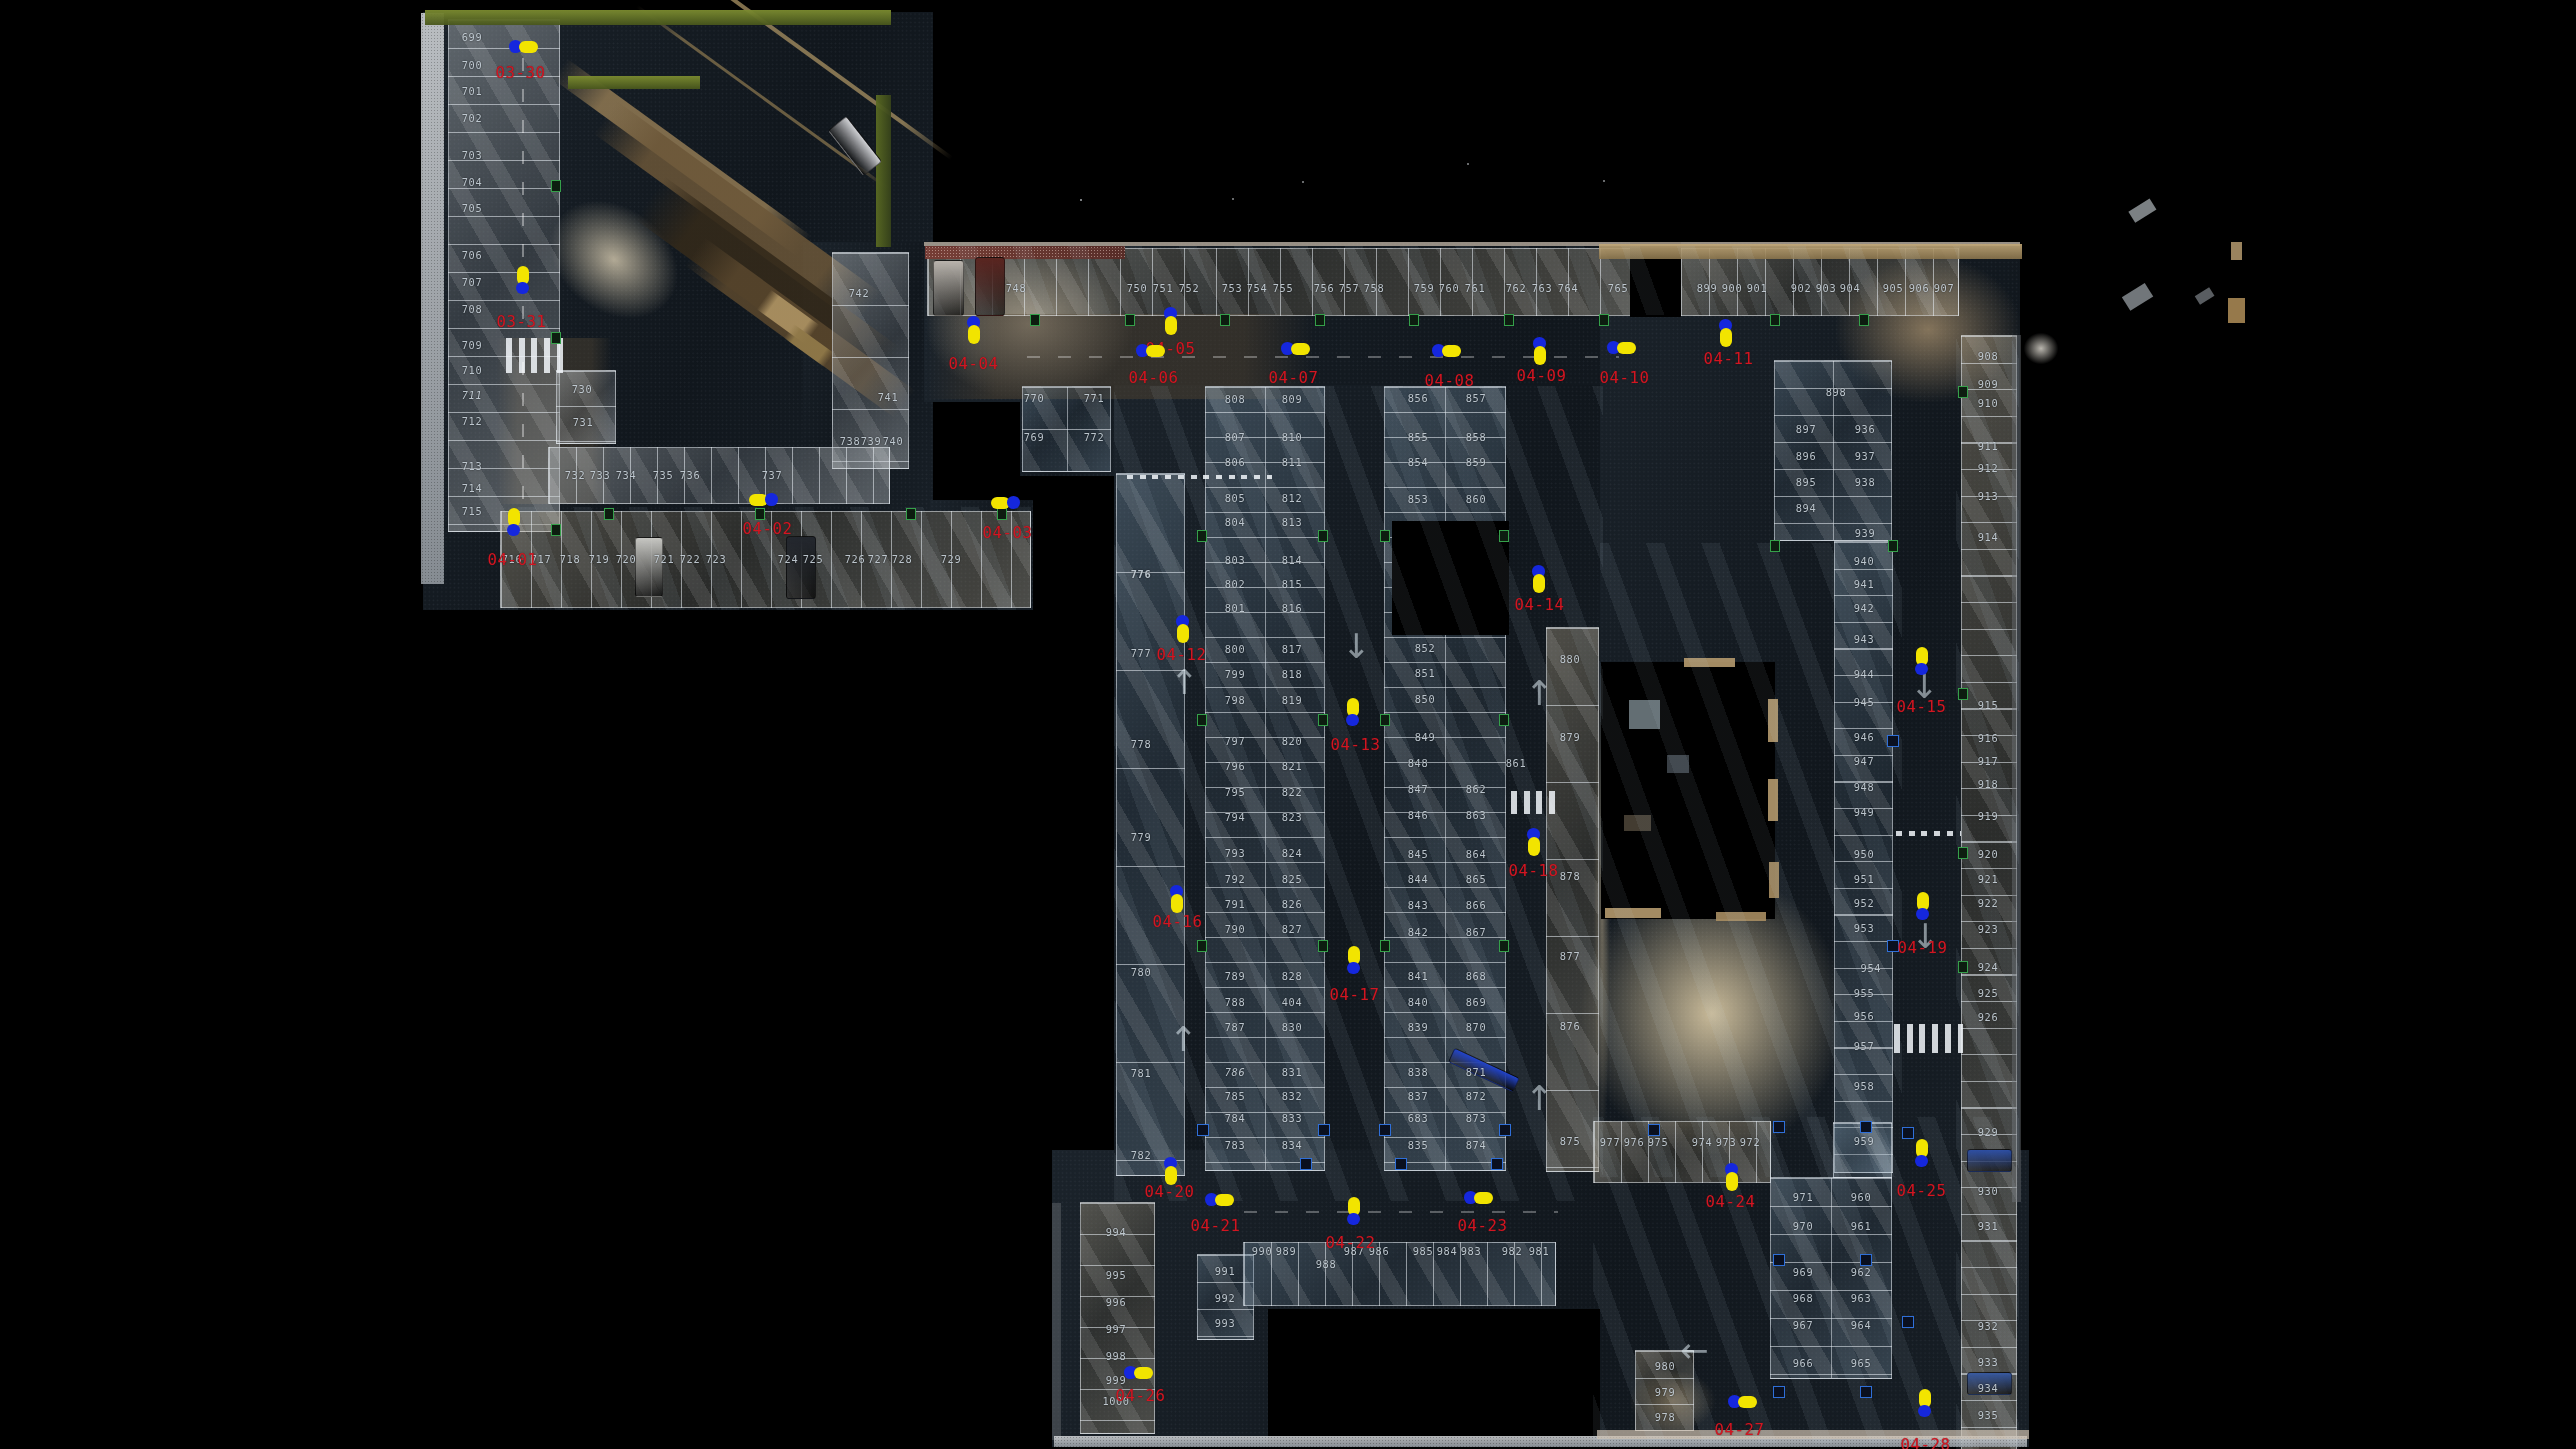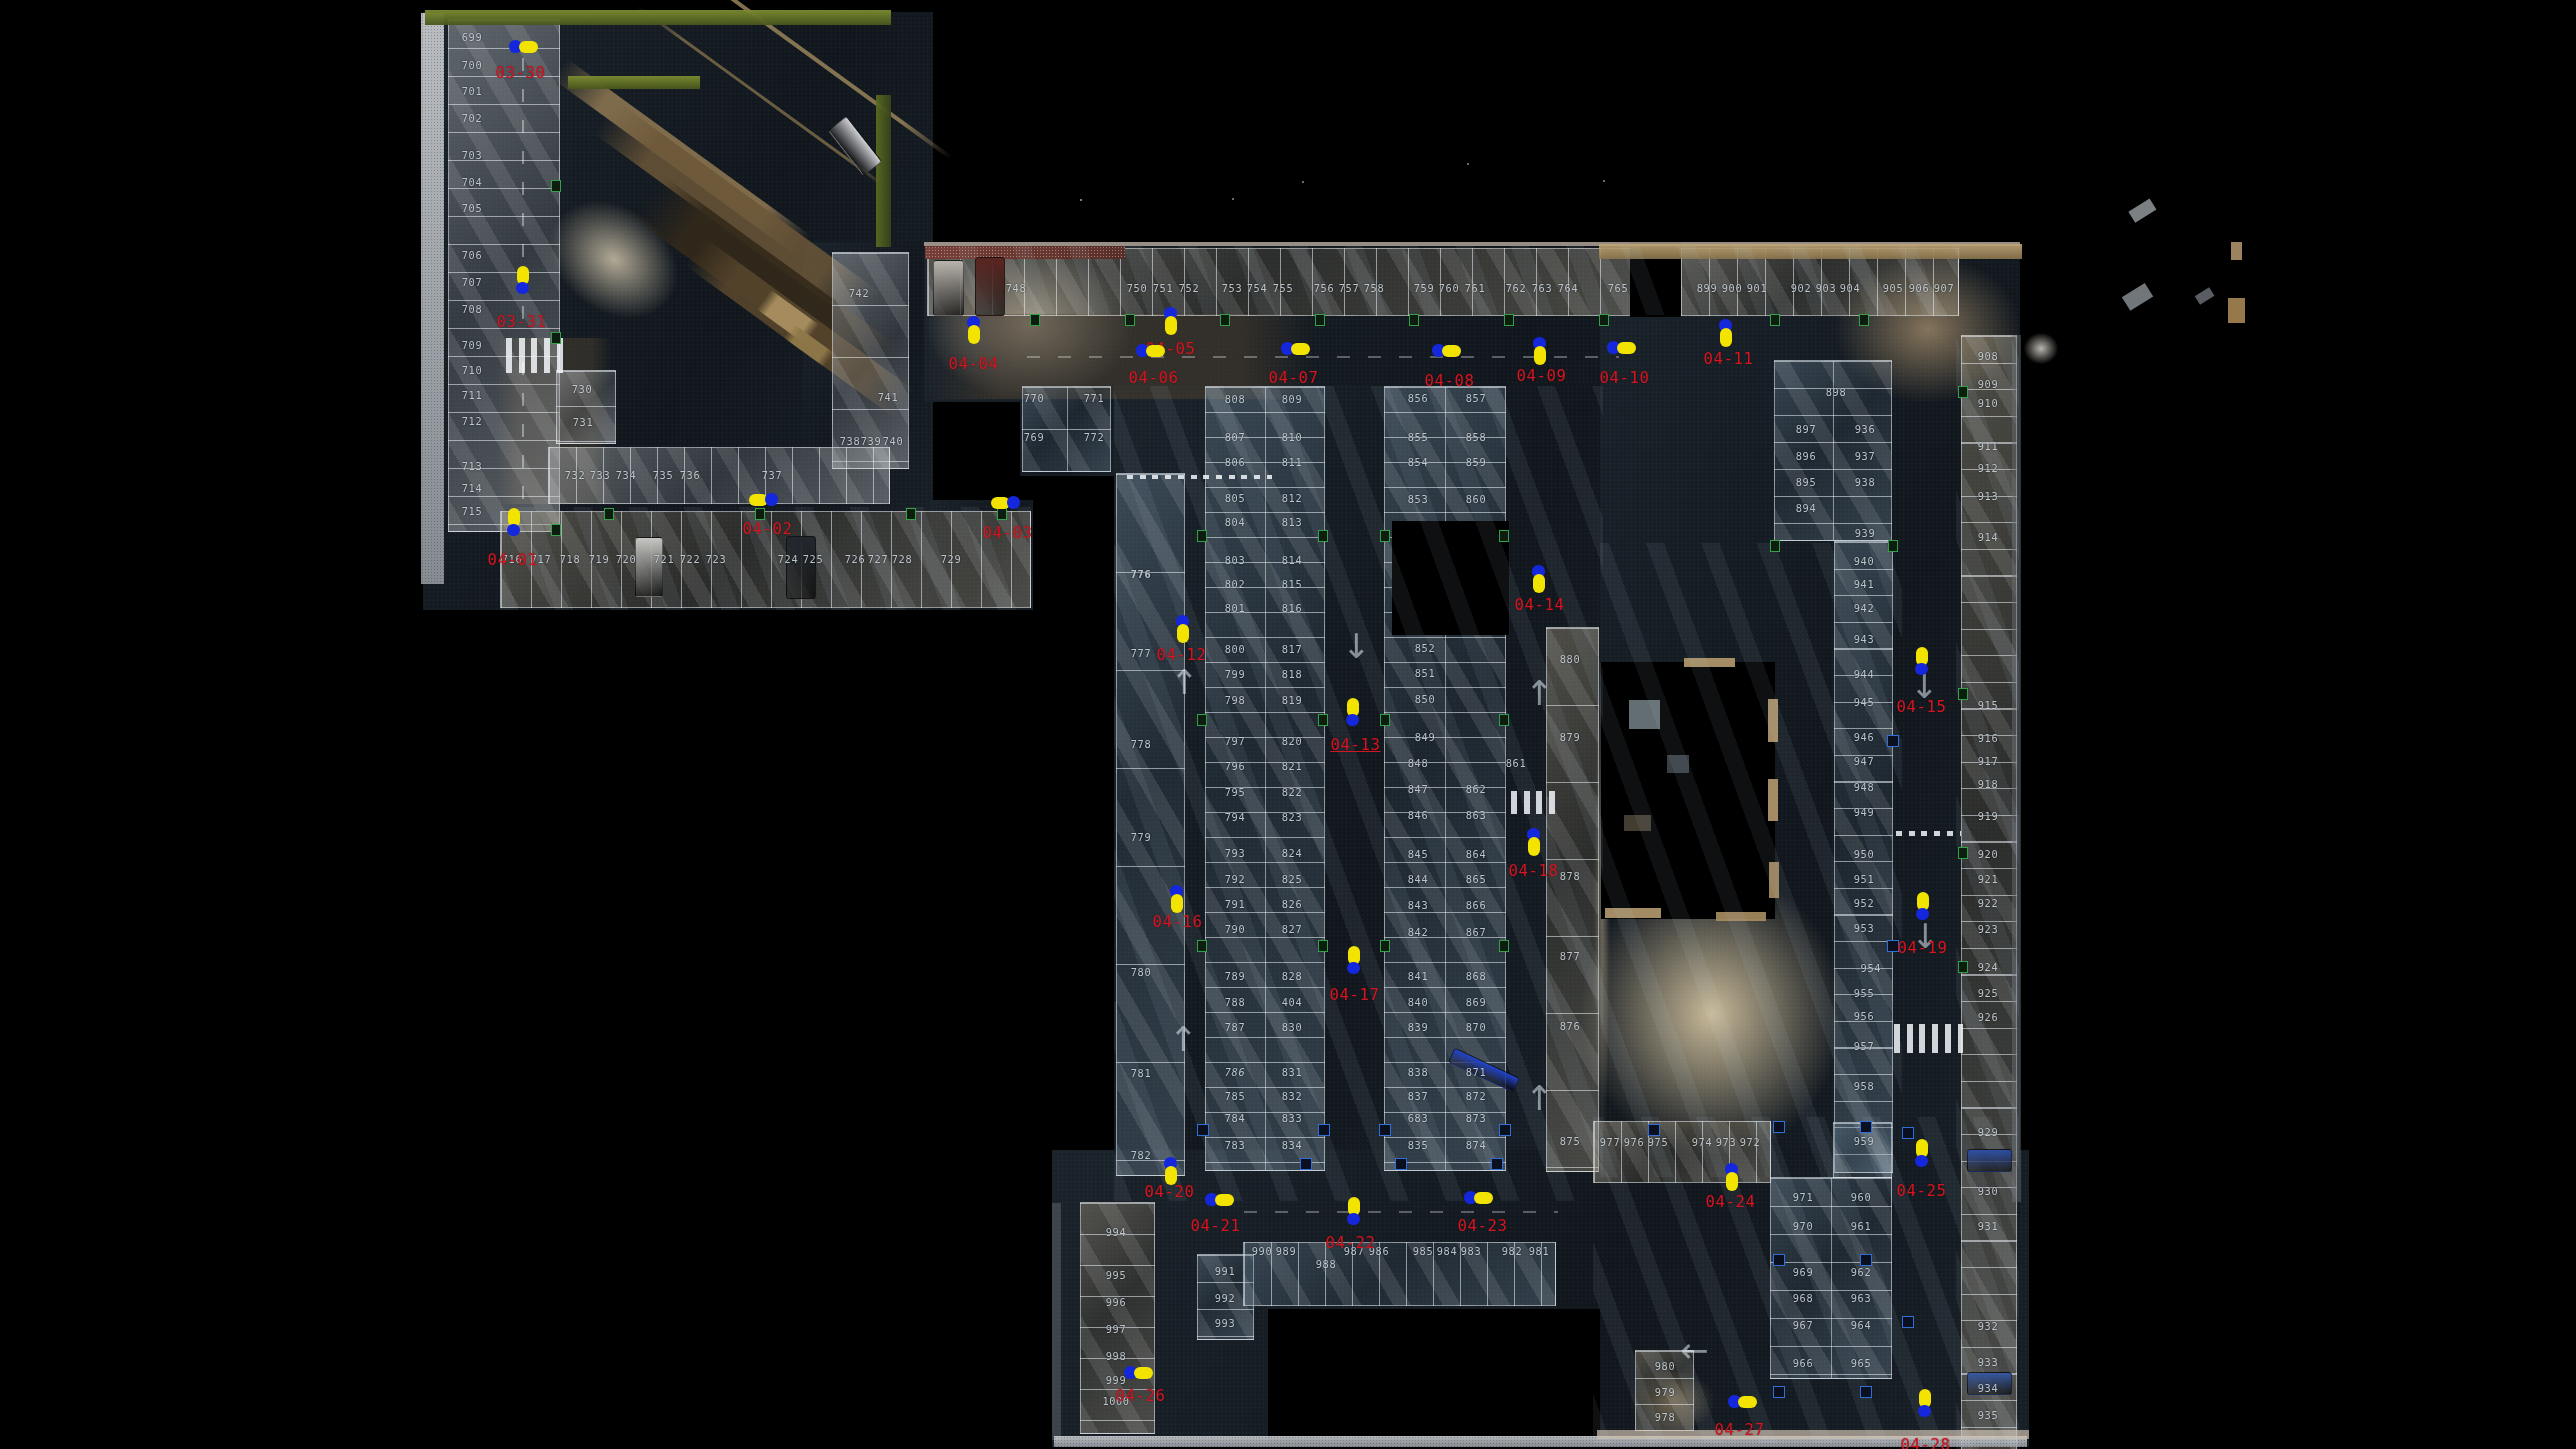--- a/index.html
+++ b/index.html
@@ -216,21 +216,21 @@
       <div class="stall" style="left: 455px; top: 85px;">701</div>
       <div class="stall" style="left: 455px; top: 112px;">702</div>
       <div class="stall" style="left: 455px; top: 149px;">703</div>
       <div class="stall" style="left: 455px; top: 176px;">704</div>
       <div class="stall" style="left: 455px; top: 202px;">705</div>
       <div class="stall" style="left: 455px; top: 249px;">706</div>
       <div class="stall" style="left: 455px; top: 276px;">707</div>
       <div class="stall" style="left: 455px; top: 303px;">708</div>
       <div class="stall" style="left: 455px; top: 339px;">709</div>
       <div class="stall" style="left: 455px; top: 364px;">710</div>
-      <div class="stall" style="left: 455px; top: 389px;">711</div>
+      <div class="stall" style="left: 455px; top: 389px; font-style: italic;">711</div>
       <div class="stall" style="left: 455px; top: 415px;">712</div>
       <div class="stall" style="left: 455px; top: 460px;">713</div>
       <div class="stall" style="left: 455px; top: 482px;">714</div>
       <div class="stall" style="left: 455px; top: 505px;">715</div>
       <div class="stall" style="left: 495px; top: 553px;">716</div>
       <div class="stall" style="left: 524px; top: 553px;">717</div>
       <div class="stall" style="left: 553px; top: 553px;">718</div>
       <div class="stall" style="left: 582px; top: 553px;">719</div>
       <div class="stall" style="left: 609px; top: 553px;">720</div>
       <div class="stall" style="left: 647px; top: 553px;">721</div>
@@ -549,21 +549,21 @@
       <div class="st-label" style="left: 1683px; top: 349px;">04-11</div>
       <div class="marker" style="left: 1710px; top: 318px;">
         <div class="bdot" style="left: 9px; top: 1.2px;"></div>
         <div class="pill-v" style="left: 9.7px; top: 9.7px;"></div>
       </div>
       <div class="st-label" style="left: 1136px; top: 645px;">04-12</div>
       <div class="marker" style="left: 1167px; top: 614px;">
         <div class="bdot" style="left: 9px; top: 1.2px;"></div>
         <div class="pill-v" style="left: 9.7px; top: 9.7px;"></div>
       </div>
-      <div class="st-label" style="left: 1310px; top: 735px; text-decoration: underline;">04-13</div>
+      <div class="st-label" style="left: 1310px; top: 735px;">04-13</div>
       <div class="marker" style="left: 1337px; top: 698px;">
         <div class="pill-v" style="left: 9.7px; top: 0px;"></div>
         <div class="bdot" style="left: 9px; top: 15.7px;"></div>
       </div>
       <div class="st-label" style="left: 1494px; top: 595px;">04-14</div>
       <div class="marker" style="left: 1523px; top: 564px;">
         <div class="bdot" style="left: 9px; top: 1.2px;"></div>
         <div class="pill-v" style="left: 9.7px; top: 9.7px;"></div>
       </div>
       <div class="st-label" style="left: 1876px; top: 697px;">04-15</div>

